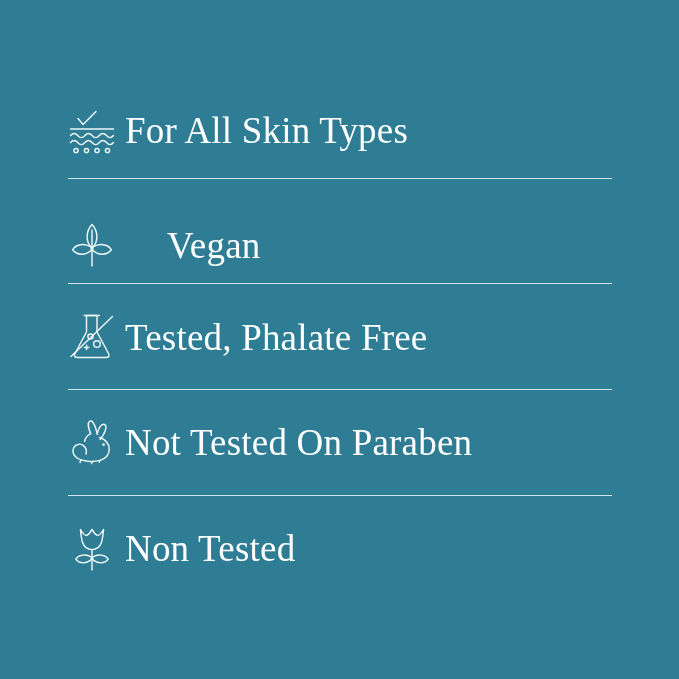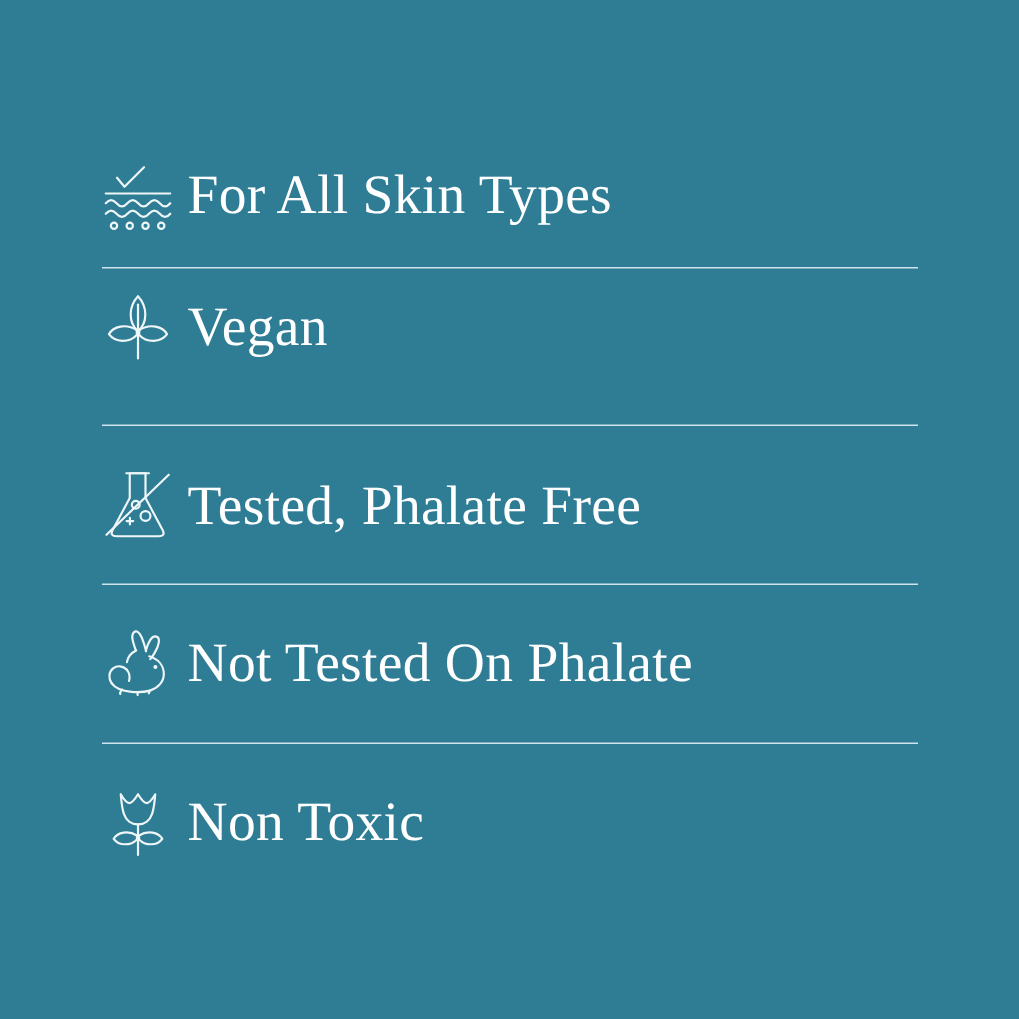--- a/index.html
+++ b/index.html
@@ -33,21 +33,21 @@
   .badge-row {
     position: absolute;
     left: 68px;
     width: 544px;
     height: 84px;
     display: flex;
     align-items: center;
   }
 
   .badge-row-1 { top: 88px; }
-  .badge-row-2 { top: 176px; }
+  .badge-row-2 { top: 203px; gap: 42px; }
   .badge-row-3 { top: 295px; }
   .badge-row-4 { top: 400px; }
   .badge-row-5 { top: 506px; }
 
   .badge-icon {
     width: 48px;
     height: 52px;
     flex: 0 0 48px;
     display: flex;
     align-items: center;
@@ -149,33 +149,33 @@
           <path d="M31.5 18.5 C37.6 20.4 41.2 24.8 41.2 30.3 C41.2 35.4 37.6 39.6 32 41.4 L31.2 43.2"></path>
           <path d="M32 41.4 C28.4 42.4 24 42.6 19.6 42.2 C13.4 41.6 8.6 39.6 6.4 36.4"></path>
           <path d="M6.4 36.4 C4.2 33.2 4.4 29 7.4 26.6 C10.2 24.4 14 24.8 16.4 27.4"></path>
           <path d="M16.4 27.4 C18.2 29.4 18.8 32.2 18 35"></path>
           <path d="M22.8 14.6 C19.4 16.2 17.2 19 16.6 22.4"></path>
           <path d="M13.4 40.8 C12.2 42.2 11.8 43.2 12.2 43.6"></path>
           <path d="M24.4 42.4 C23.6 43.4 23.4 44 23.8 44.4"></path>
           <circle class="dot" cx="35.6" cy="25.6" r="1.35"></circle>
         </svg>
       </span>
-      <span class="badge-label">Not Tested On Phalate</span>
+      <span class="badge-label">Not Tested On Paraben</span>
     </div>
 
     <div class="badge-row badge-row-5">
       <span class="badge-icon">
         <svg width="44" height="50" viewBox="0 0 44 50" aria-hidden="true">
           <path d="M10.5 6.5 C10.5 6.5 11.2 15.4 12.6 19.6 C14 23.8 17.6 26.6 22 26.6 C26.4 26.6 30 23.8 31.4 19.6 C32.8 15.4 33.5 6.5 33.5 6.5 C33.5 6.5 30 12.4 27.8 12.4 C25.6 12.4 22 6.5 22 6.5 C22 6.5 18.4 12.4 16.2 12.4 C14 12.4 10.5 6.5 10.5 6.5 Z"></path>
           <line x1="22" y1="26.6" x2="22" y2="47"></line>
           <path d="M21.3 34 C15.6 30.4 8.4 31.8 5.8 36.2 C9.2 41 17 41 21.3 36.6 Z"></path>
           <path d="M22.7 34 C28.4 30.4 35.6 31.8 38.2 36.2 C34.8 41 27 41 22.7 36.6 Z"></path>
         </svg>
       </span>
-      <span class="badge-label">Non Toxic</span>
+      <span class="badge-label">Non Tested</span>
     </div>
 
   </div>
 
   <div class="badge-divider badge-divider-1"></div>
   <div class="badge-divider badge-divider-2"></div>
   <div class="badge-divider badge-divider-3"></div>
   <div class="badge-divider badge-divider-4"></div>
 
 </div>

